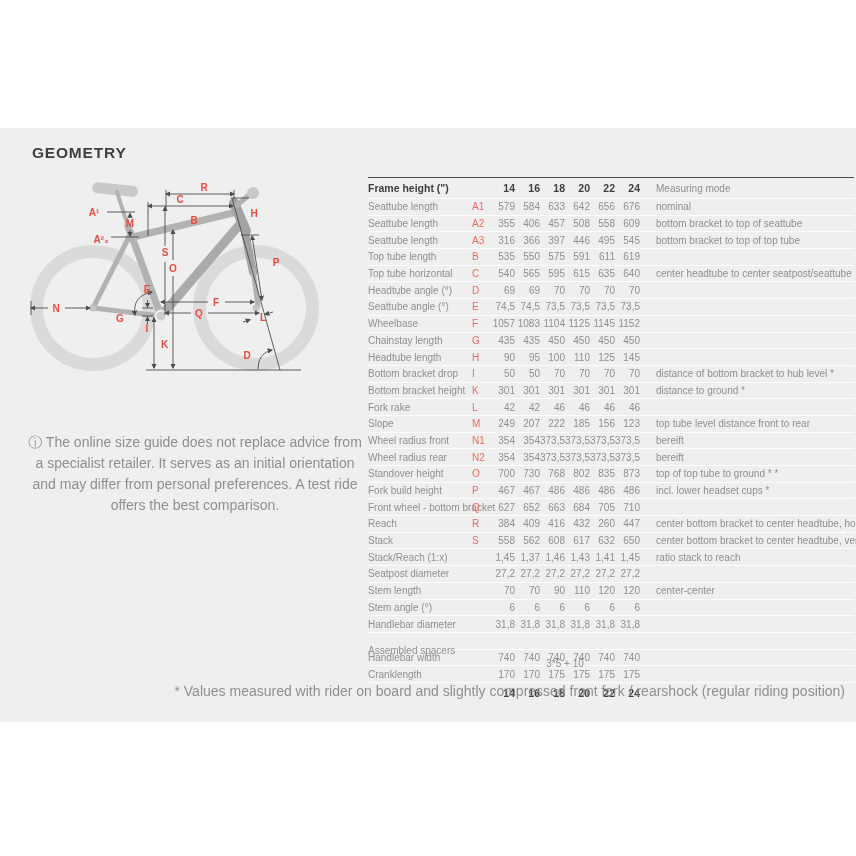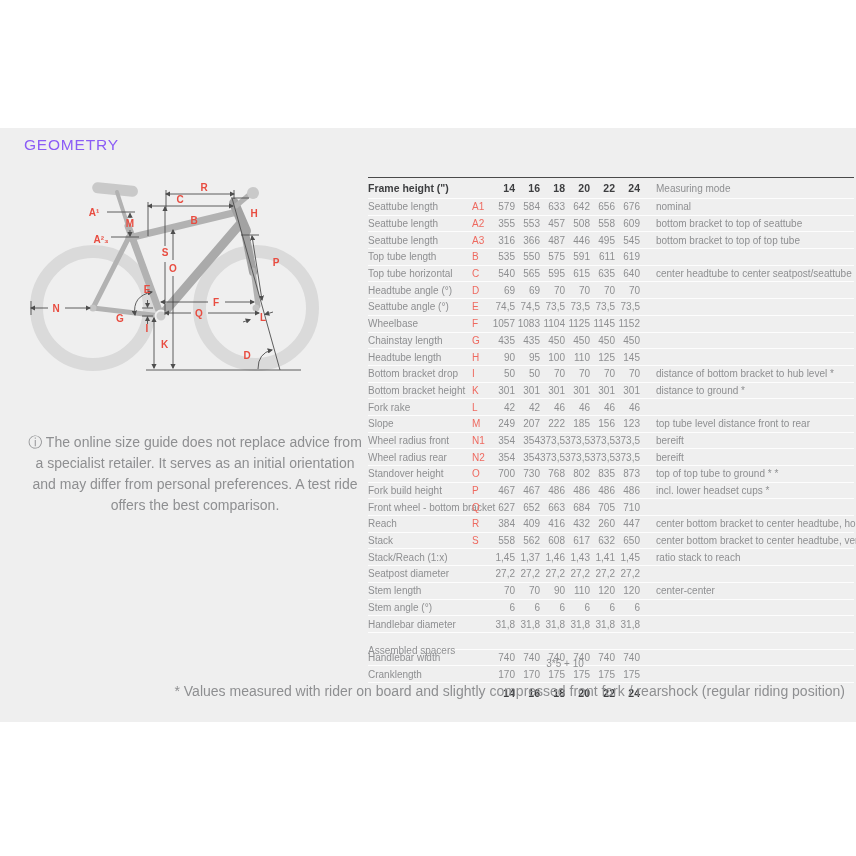--- a/index.html
+++ b/index.html
@@ -1,20 +1,20 @@
 <!DOCTYPE html>
 <html><head>
 <meta charset="utf-8">
 <style>
   html,body{margin:0;padding:0;background:#ffffff;}
   .page{position:relative;width:856px;height:856px;background:#ffffff;overflow:hidden;
         font-family:"Liberation Sans", sans-serif;}
   .band{position:absolute;left:0;top:128px;width:856px;height:594px;background:#efefef;}
-  .title{position:absolute;left:24px;top:136px;margin:0;font-size:15.5px;font-weight:400;
-         color:#8b5cf6;letter-spacing:0.8px;}
+  .title{position:absolute;left:24px;top:136px;margin:8px;font-size:15.5px;font-weight:700;
+         color:#404040;letter-spacing:0.8px;}
   .diagram{position:absolute;left:8px;top:166px;}
   .size-note{position:absolute;left:26px;top:432px;width:338px;margin:0;font-size:14px;
              line-height:1.5;color:#8e8f91;text-align:center;}
   .geo-table{position:absolute;left:368px;top:177px;width:486px;font-size:10px;
              color:#8e8f91;border-top:1px solid #4a4a4a;}
   .t-row{display:grid;grid-template-columns:104px 18px repeat(6,25px) 1fr;
          align-items:center;height:15.7px;border-bottom:1px solid rgba(255,255,255,0.85);}
   .t-head{height:20px;font-size:10.5px;font-weight:bold;color:#3d3e40;}
   .t-head .c-note{font-weight:normal;color:#8e8f91;}
   .t-foot{height:20px;font-size:10.5px;font-weight:bold;color:#3d3e40;border-bottom:none;}
@@ -149,33 +149,33 @@
           <div class="c-val">633</div>
           <div class="c-val">642</div>
           <div class="c-val">656</div>
           <div class="c-val">676</div>
           <div class="c-note">nominal</div>
         </div>
         <div class="t-row">
           <div class="c-label">Seattube length</div>
           <div class="c-code">A2</div>
           <div class="c-val">355</div>
-          <div class="c-val">553</div>
+          <div class="c-val">406</div>
           <div class="c-val">457</div>
           <div class="c-val">508</div>
           <div class="c-val">558</div>
           <div class="c-val">609</div>
           <div class="c-note">bottom bracket to top of seattube</div>
         </div>
         <div class="t-row">
           <div class="c-label">Seattube length</div>
           <div class="c-code">A3</div>
           <div class="c-val">316</div>
           <div class="c-val">366</div>
-          <div class="c-val">487</div>
+          <div class="c-val">397</div>
           <div class="c-val">446</div>
           <div class="c-val">495</div>
           <div class="c-val">545</div>
           <div class="c-note">bottom bracket to top of top tube</div>
         </div>
         <div class="t-row">
           <div class="c-label">Top tube length</div>
           <div class="c-code">B</div>
           <div class="c-val">535</div>
           <div class="c-val">550</div>

